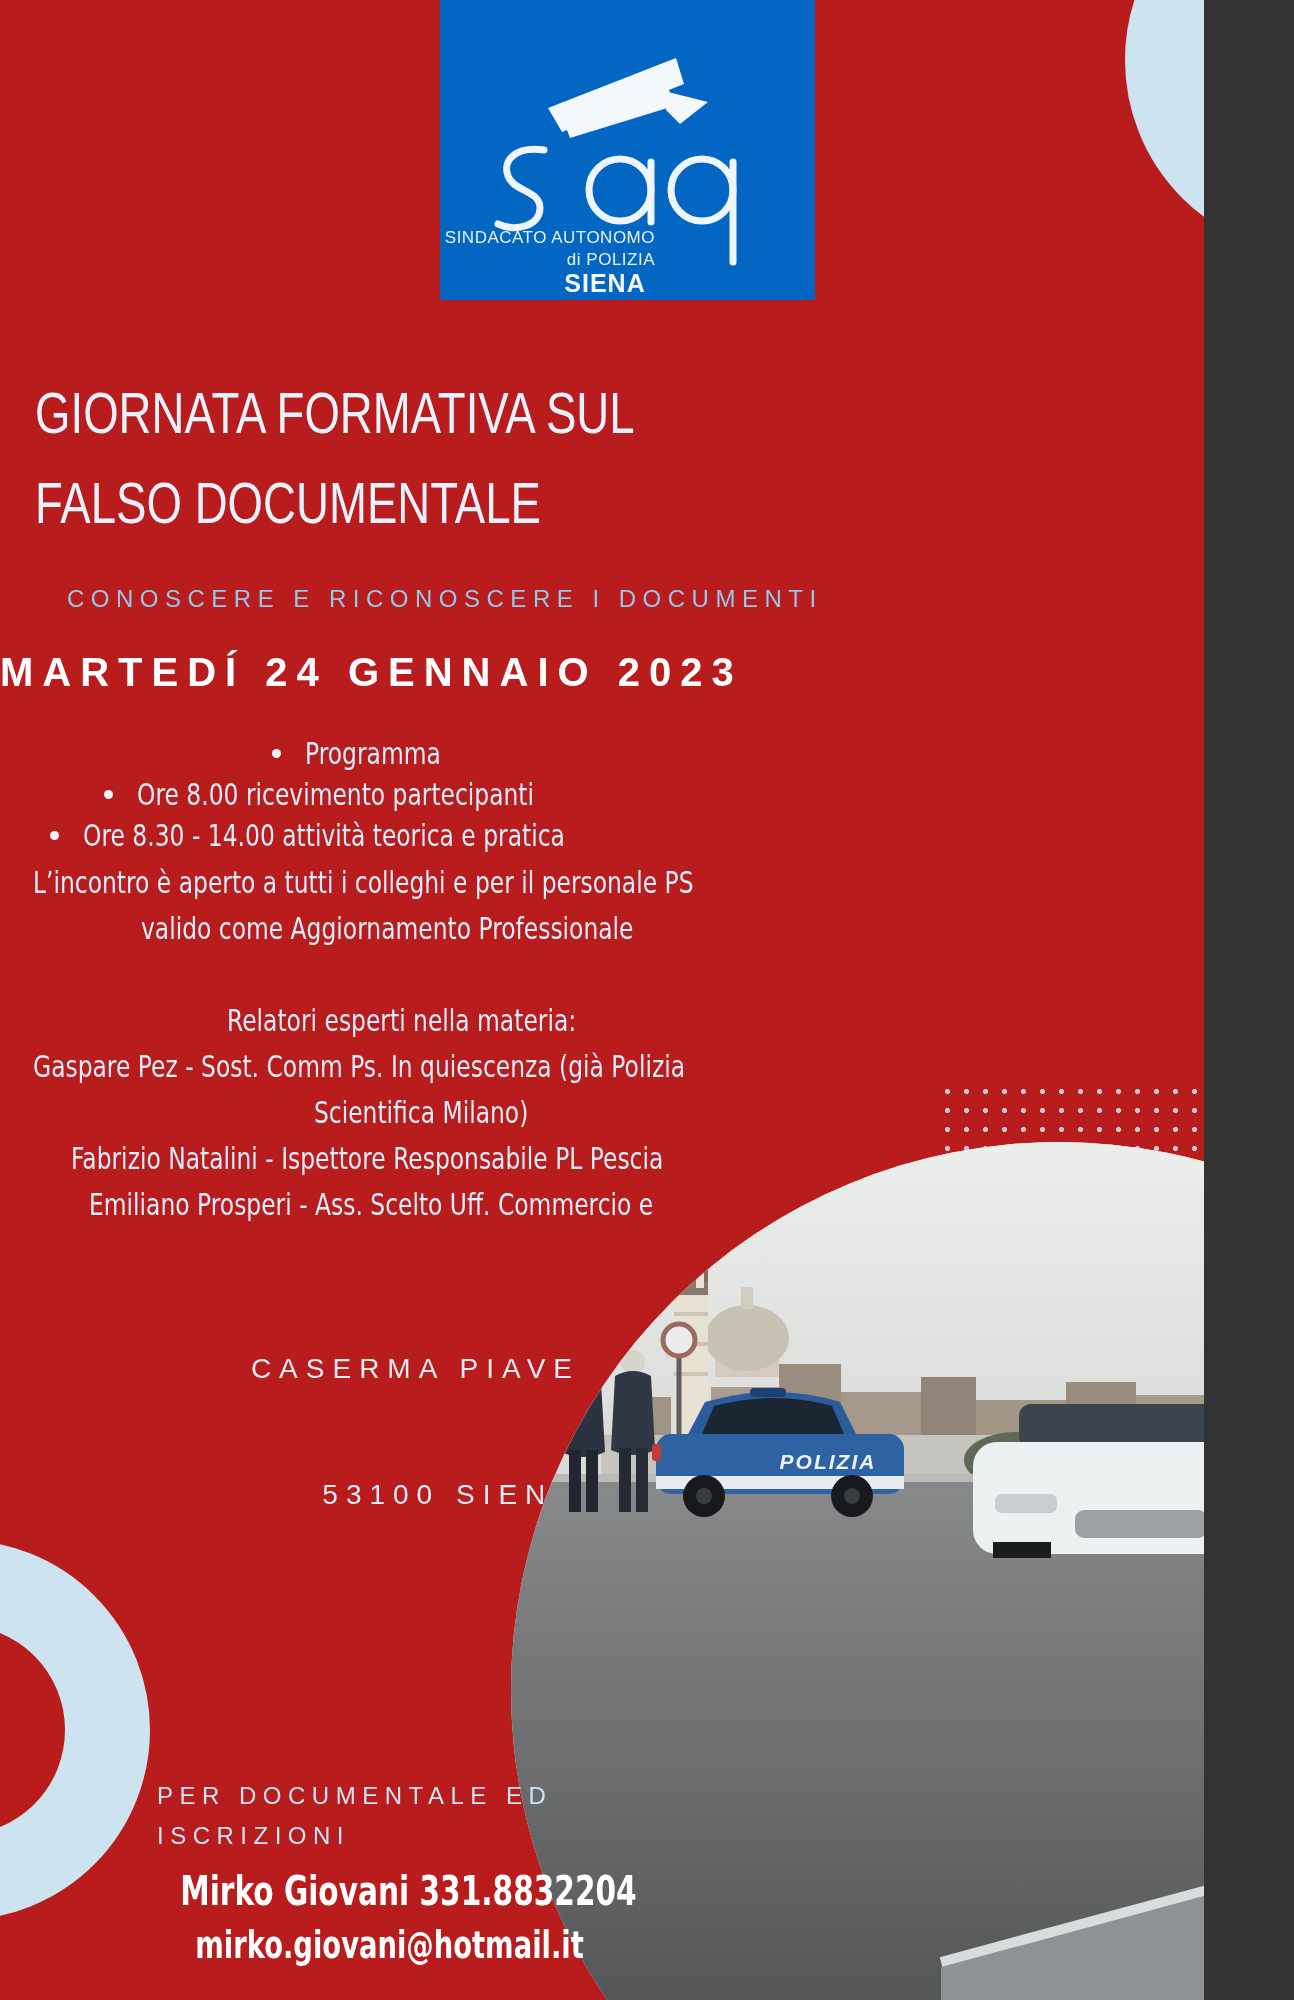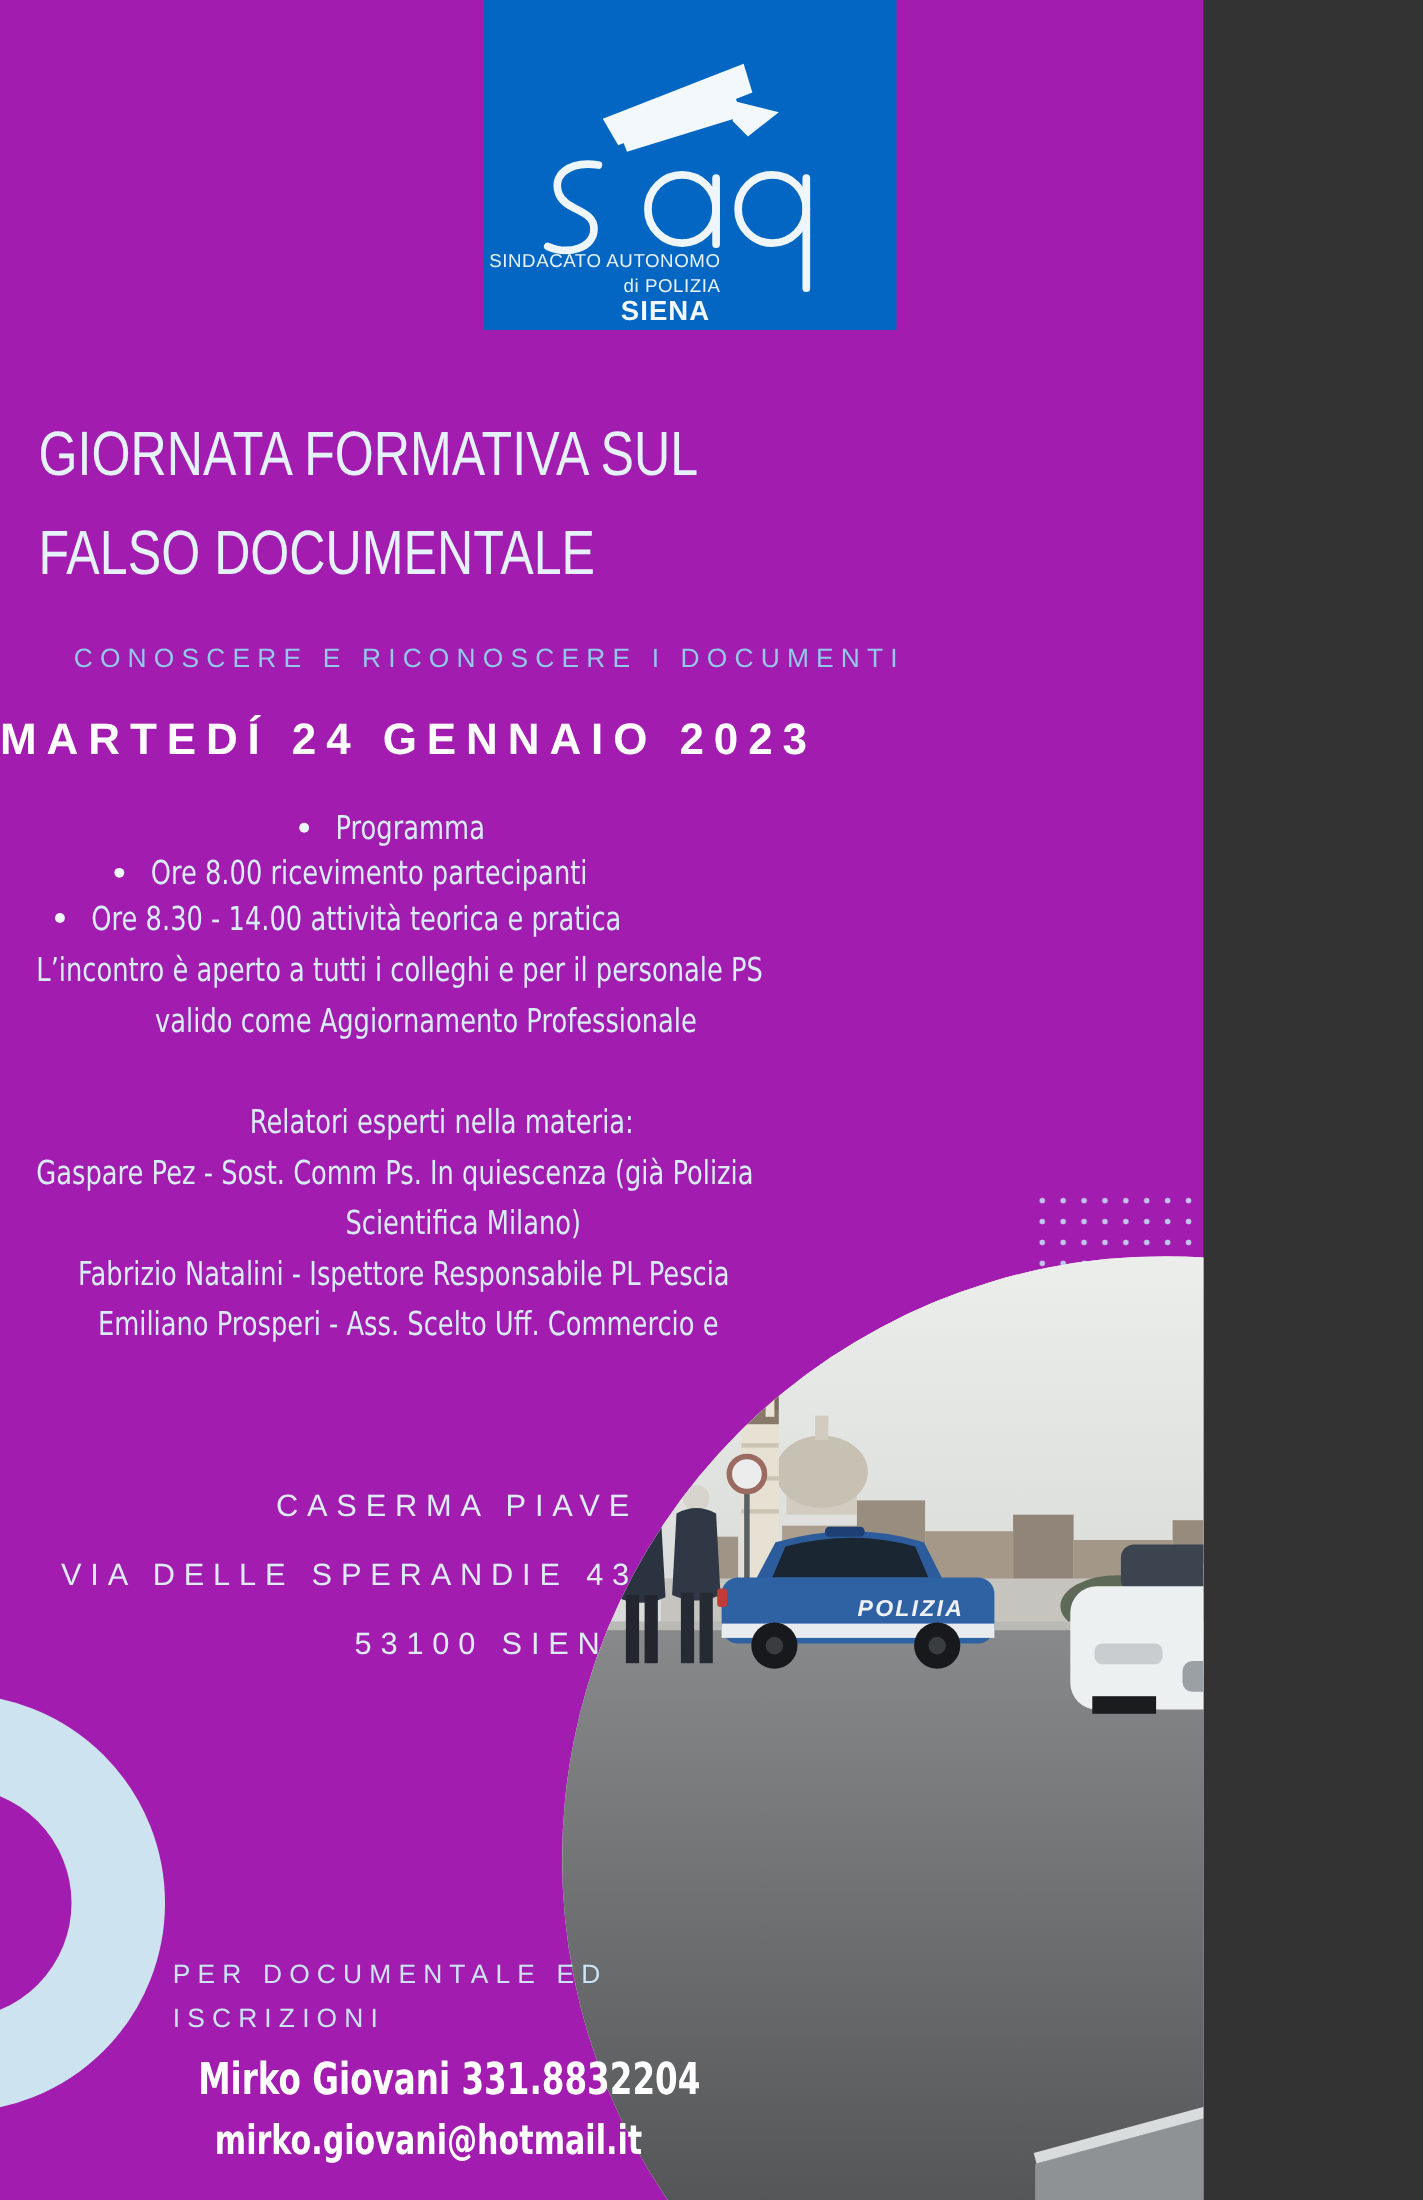--- a/index.html
+++ b/index.html
@@ -1,18 +1,18 @@
 <!DOCTYPE html>
 <html><head>
 <meta charset="utf-8">
 <style>
   html,body{margin:0;padding:0;background:#333;}
   #poster{
-    position:relative;width:1094px;height:2000px;overflow:hidden;
-    background:#a21caf;
+    position:relative;width:1204px;height:2000px;overflow:hidden;
+    background:#b91c1c;
     font-family:"DejaVu Sans",sans-serif;
     text-decoration:underline;
   }
   
   .logo-panel{position:absolute;left:440px;top:0;width:375px;height:300px;background:#0366c3;}
   .ring{position:absolute;border-radius:50%;border:85px solid #cde4f0;box-sizing:border-box;}
   .ring-top-right{left:1125px;top:-135px;width:390px;height:390px;}
   .ring-left{left:-230px;top:1540px;width:380px;height:380px;}
   .dots{
     position:absolute;left:938px;top:1082px;width:356px;height:135px;
@@ -119,21 +119,21 @@
   <div class="speakers bodytxt z2">
     <span class="ln"><span>Relatori esperti nella materia:</span></span>
     <span class="ln"><span>Gaspare Pez - Sost. Comm Ps. In quiescenza (già Polizia</span></span>
     <span class="ln"><span>Scientifica Milano)</span></span>
     <span class="ln"><span>Fabrizio Natalini - Ispettore Responsabile PL Pescia</span></span>
     <span class="ln"><span>Emiliano Prosperi - Ass. Scelto Uff. Commercio e</span></span>
   </div>
 
   <div class="venue z2">
     <span>CASERMA PIAVE</span><br>
-    <span>VIA DELLE SPERANDIE 43</span><br>
+    <br>
     <span>53100 SIENA</span>
   </div>
 
   <div class="info-label info1 z4">PER DOCUMENTALE ED</div>
   <div class="info-label info2 z4">ISCRIZIONI</div>
   <div class="contact-bold phone z4"><span>Mirko Giovani 331.8832204</span></div>
   <div class="contact-bold email z4"><span>mirko.giovani@hotmail.it</span></div>
 
   <div class="photo-circle">
     <svg width="1096" height="1096" viewBox="0 0 1096 1096">

